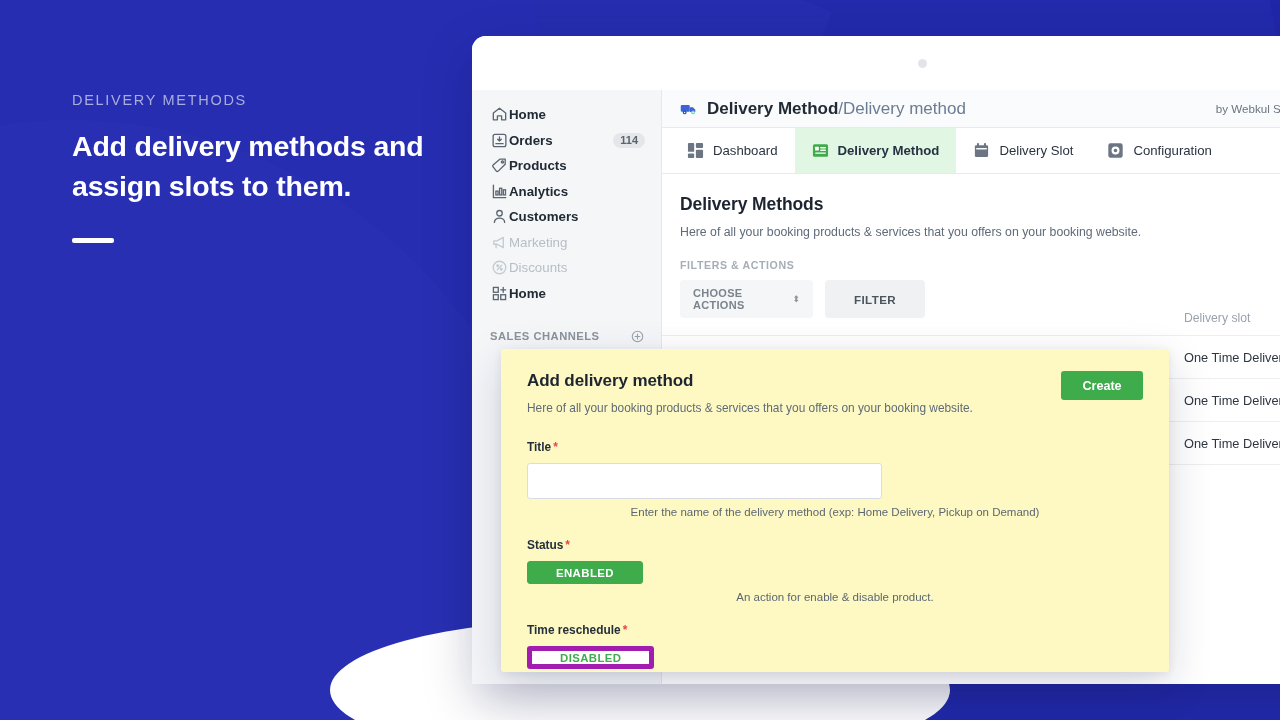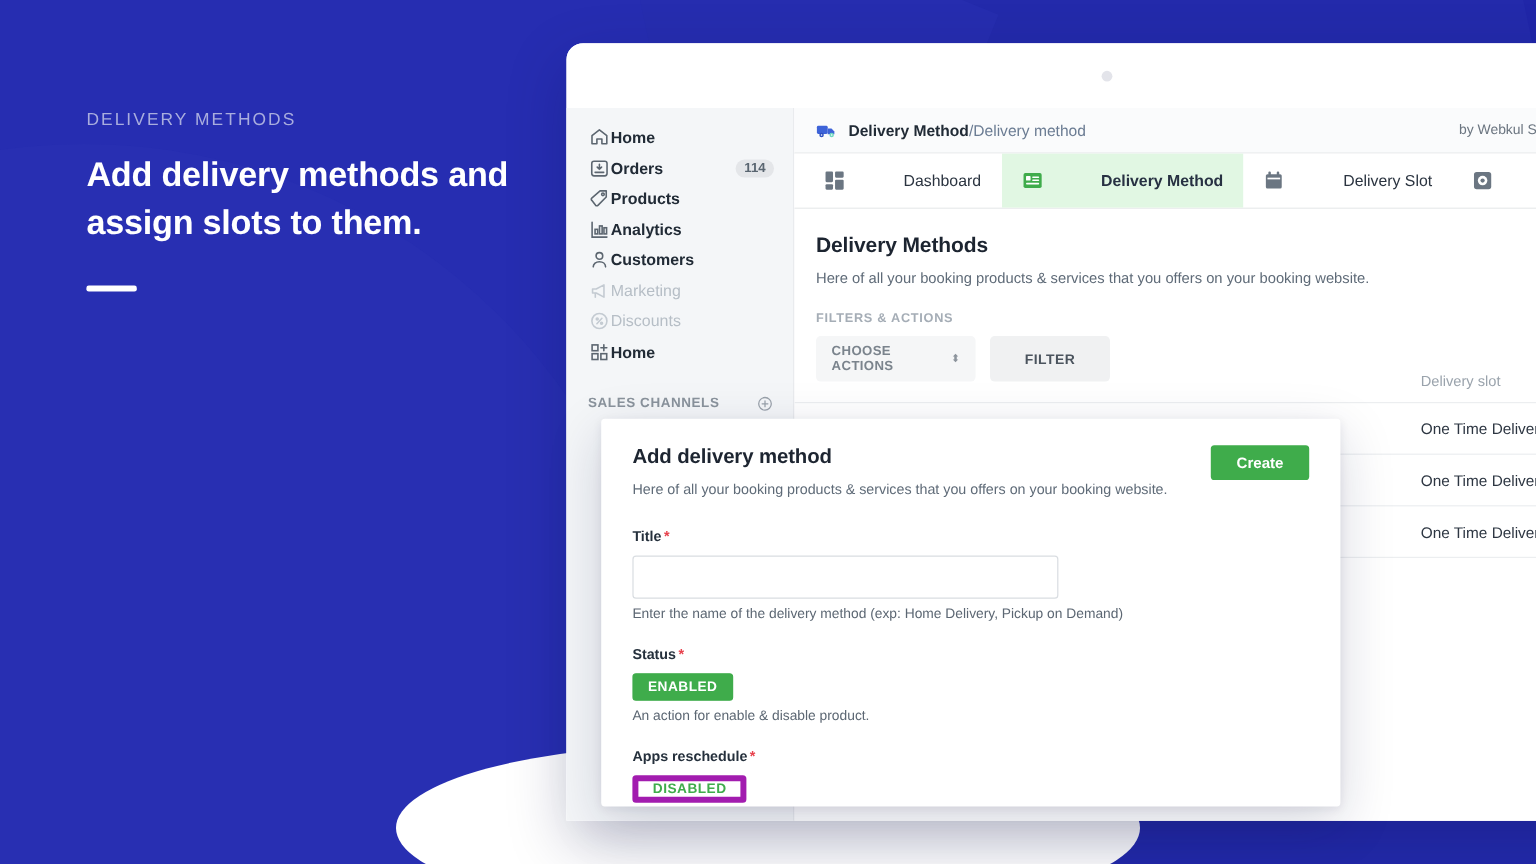--- a/index.html
+++ b/index.html
@@ -96,37 +96,37 @@
 
   
   #main { flex: 1; min-width: 0; background: #fff; display: flex; flex-direction: column; }
 
   #app-header {
     height: 38px; background: #fafbfc; border-bottom: 1px solid #e8eaec;
     display: flex; align-items: center; padding: 0 14px 0 18px; gap: 9px;
   }
   #truck-icon { width: 18px; height: 14px; flex-shrink: 0; }
   #truck-icon svg { display:block; }
-  #crumb-wrap { font-size: 13px; white-space: nowrap; }
+  #crumb-wrap { font-size: 17px; white-space: nowrap; }
   #crumb-primary { color: #212b36; font-weight: 700; }
   #crumb-secondary { color: #6b7c93; font-weight: 400; }
   #vendor { margin-left: auto; font-size: 11.6px; color: #6b7580; white-space: nowrap; }
 
   #tabbar {
     height: 46px; border-bottom: 1px solid #e8eaec; background: #fff;
     display: flex; align-items: stretch; padding-left: 8px;
   }
   .tab {
     display: flex; align-items: center; gap: 9px;
     padding: 0 17px; cursor: pointer; white-space: nowrap;
   }
   .tab.active { background: #e1f7e3; }
   .tab-icon { width: 17px; height: 17px; flex-shrink: 0; }
   .tab-icon svg { display: block; width: 17px; height: 17px; }
-  .tab-label { font-size: 13.2px; color: #2b3440; font-weight: 500; margin-left: 40px; }
+  .tab-label { font-size: 13.2px; color: #2b3440; font-weight: 500; }
   .tab.active .tab-label { color: #273142; font-weight: 600; }
 
   
   #page { flex: 1; padding: 20px 0 0 18px; position: relative; overflow: hidden; }
   #page-title { font-size: 17.5px; font-weight: 700; color: #1c2430; letter-spacing: -.1px; }
   #page-sub { margin-top: 10px; font-size: 12.3px; color: #5f6b78; }
   #filters-label {
     margin-top: 20px; font-size: 10.6px; letter-spacing: .6px;
     font-weight: 600; color: #a5adb6;
   }
@@ -158,22 +158,22 @@
   }
   .t-row .t-col-slot { font-size: 12.8px; color: #2d3642; }
   #pagination {
     height: 48px; display: flex; align-items: center; justify-content: flex-end;
     padding-right: 12px; gap: 8px;
   }
 
   
   #modal {
     position: absolute; left: 501px; top: 349px;
-    width: 616px; height: 323px;
-    background: #ffffff; border-radius: 3px;
+    width: 668px; height: 323px;
+    background: #fef9c3; border-radius: 3px;
     box-shadow: 0 14px 44px rgba(20, 26, 70, .17), 0 2px 8px rgba(20,26,70,.08);
     z-index: 8; padding: 22px 26px 0 26px; overflow: hidden;
   }
   #modal-head { display: flex; align-items: flex-start; }
   #modal-title { font-size: 17px; font-weight: 700; color: #1d2531; letter-spacing: -.1px; }
   #modal-sub { margin-top: 10px; font-size: 11.9px; color: #5f6b78; }
   #create-btn {
     margin-left: auto; width: 82px; height: 29px; background: #3fac4b;
     border-radius: 3px; border: none; cursor: pointer;
     color: #fff; font-size: 12.6px; font-weight: 600;
@@ -183,27 +183,27 @@
   .field-label {
     font-size: 11.9px; font-weight: 600; color: #25303c;
   }
   .req { color: #e8434e; font-size: 12px; margin-left: 2px; }
   #title-input {
     margin-top: 9px; width: 355px; height: 36px;
     border: 1px solid #d9dde1; border-radius: 3px; background: #fff;
     padding: 0 10px; font-size: 12.5px; color: #25303c;
     font-family: "Liberation Sans", sans-serif; outline: none;
   }
-  .field-help { margin-top: 7px; font-size: 11.5px; color: #5c6773; }
+  .field-help { margin-top: 7px; font-size: 11.5px; color: #5c6773; text-align: center; }
   #title-field { margin-top: 25px; }
   #status-field { margin-top: 20px; }
   #reschedule-field { margin-top: 20px; }
   .pill {
     margin-top: 9px; display: inline-flex; align-items: center; justify-content: center;
-    height: 23px; padding: 0 12px; border-radius: 3px;
+    height: 23px; padding: 0 28px; border-radius: 3px;
     font-size: 11.4px; font-weight: 700; letter-spacing: .4px; cursor: pointer;
   }
   .pill.on { background: #3fac4b; color: #ffffff; border: 1px solid #3fac4b; }
   .pill.off { background: #ffffff; color: #3fac4b; border: 5px solid #a21caf; }
 </style>
 </head>
 <body>
 
 <div id="bg-root">
   <div id="bg-diagonal"></div>
@@ -458,18 +458,18 @@
   <div id="status-field">
     <div class="field-label">
       <span>Status</span><span class="req">*</span>
     </div>
     <div class="pill on">ENABLED</div>
     <div class="field-help">An action for enable &amp; disable product.</div>
   </div>
 
   <div id="reschedule-field">
     <div class="field-label">
-      <span>Apps reschedule</span><span class="req">*</span>
+      <span>Time reschedule</span><span class="req">*</span>
     </div>
     <div class="pill off">DISABLED</div>
     
   </div>
 </div>
 
 </body></html>

